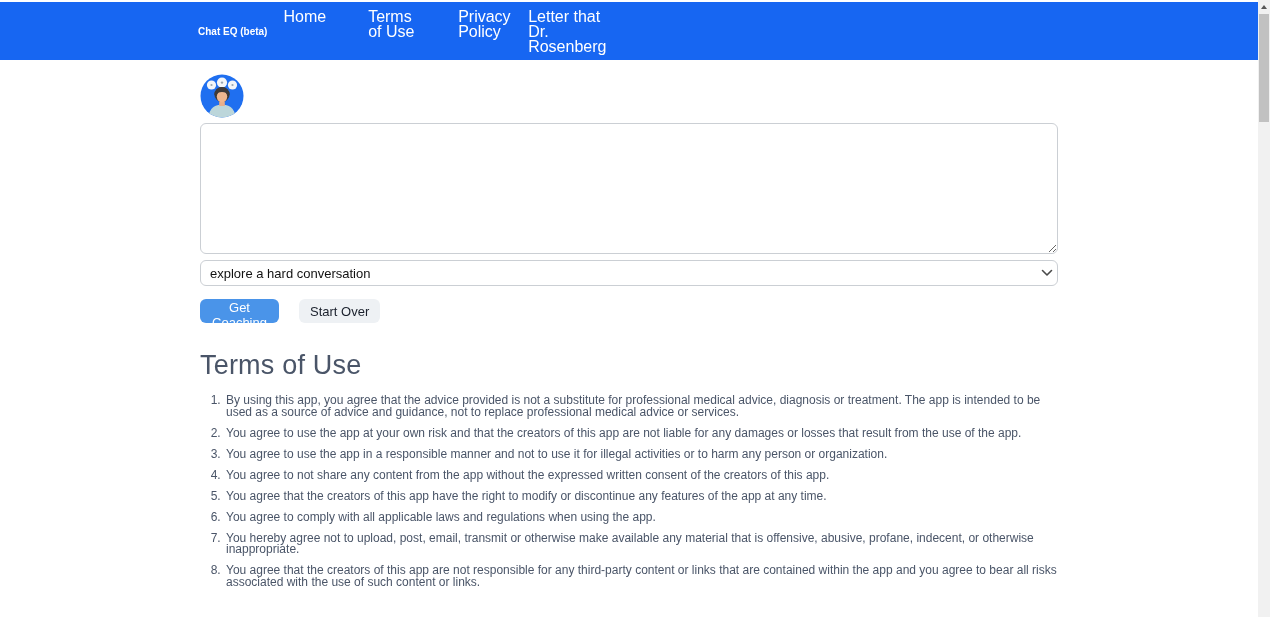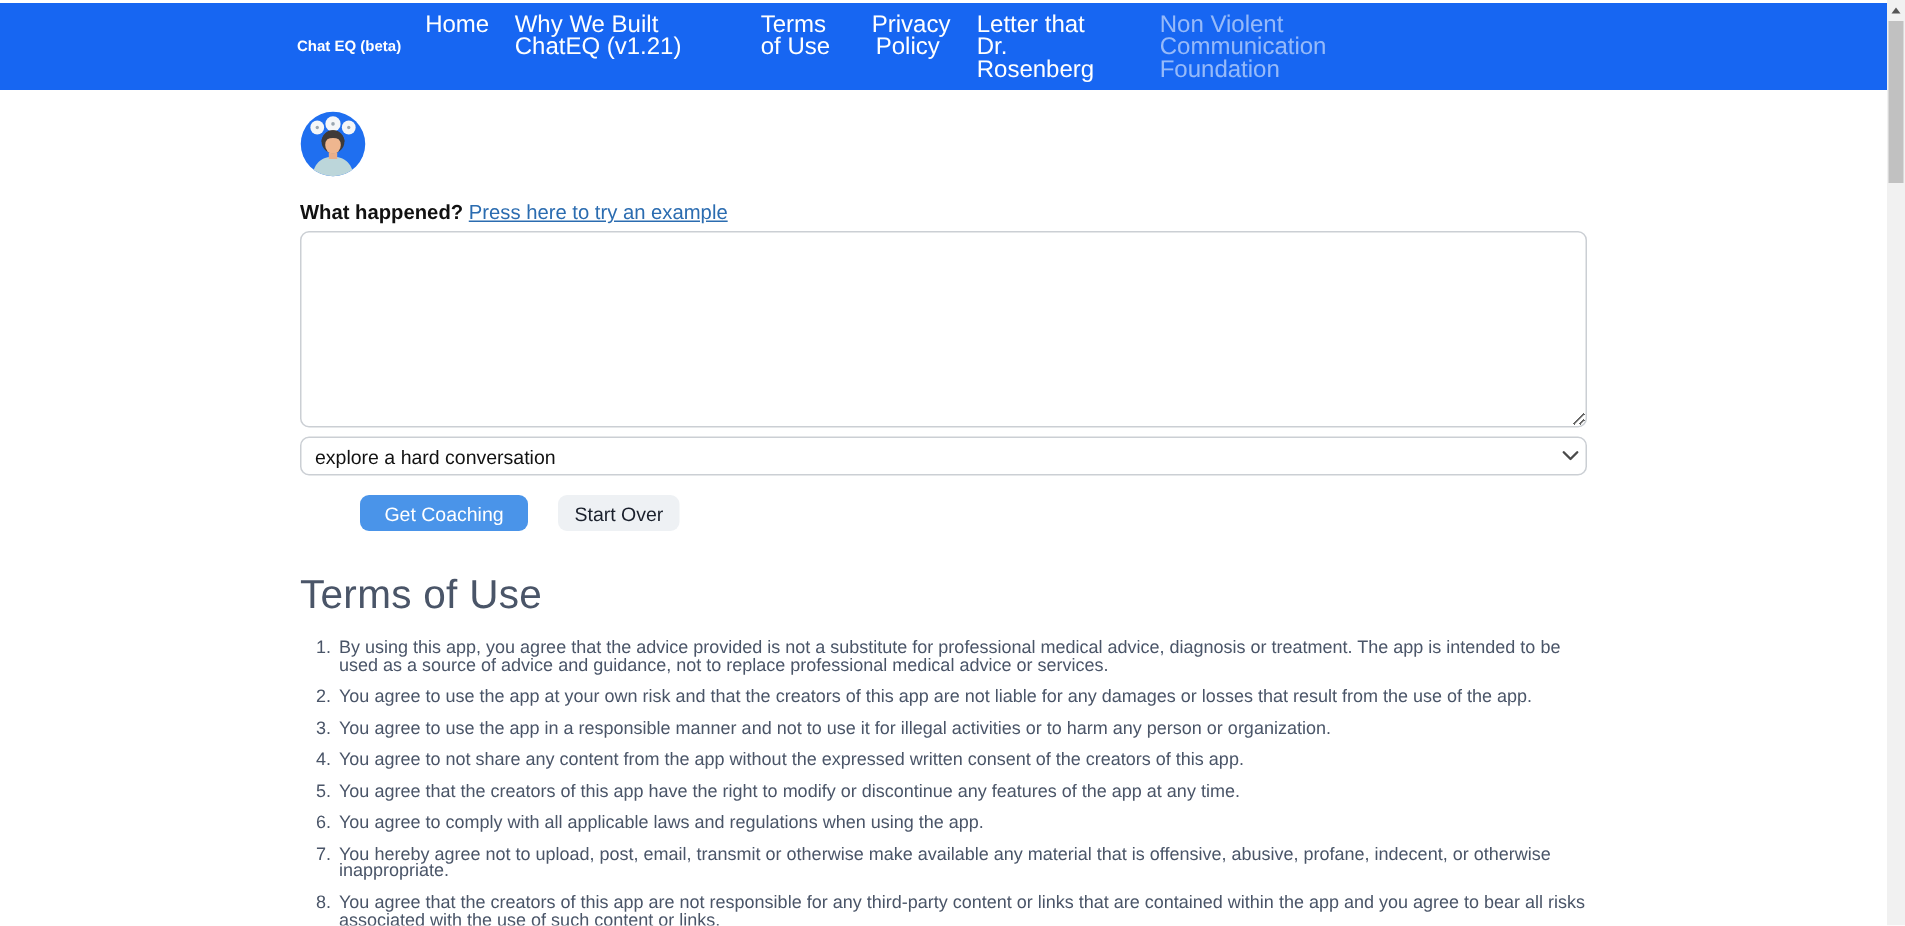--- a/index.html
+++ b/index.html
@@ -51,21 +51,21 @@
     padding:0 4px 0 9px; font-size:13px; color:#111; cursor:pointer;
     background:#fff;
   }
   .select-box svg { flex:0 0 auto; }
 
   .btn-row { margin-top:13px; display:flex; align-items:center; }
   .btn {
     border:none; border-radius:6px; font-family:"Liberation Sans", sans-serif;
     font-size:13px; height:24px; cursor:pointer;
   }
-  .btn-primary { background:#4a94e9; color:#ffffff; width:112px;margin-left:40px; }
+  .btn-primary { background:#4a94e9; color:#ffffff; width:79px; }
   .btn-secondary { background:#eef1f4; color:#1a202c; margin-left:20px; padding:0 11px; }
 
   .terms-heading {
     margin:27px 0 0 0; font-size:27px; font-weight:300; color:#4a5568;
     letter-spacing:0.2px;
   }
   .terms-list {
     margin:14px 0 0 0; padding-left:24px;
     font-size:12px; line-height:11.5px; color:#4a5568;
   }
@@ -92,25 +92,23 @@
 </style>
 </head>
 <body>
 
 <div class="page">
 
   <header class="navbar">
     <div class="brand">Chat EQ (beta)</div>
     <nav class="nav-links">
       <span class="nav-item" style="margin-left:16px;">Home</span>
-      <span class="nav-item" style="margin-left:17px;width:122px;">Why We Built ChatEQ (v1.21)</span>
       <span class="nav-item" style="margin-left:42px;width:54px;">Terms of Use</span>
-      <span class="nav-item" style="margin-left:20px;width:48px;text-align:center;">Privacy Policy</span>
+      <span class="nav-item" style="margin-left:36px;width:48px;">Privacy Policy</span>
       <span class="nav-item" style="margin-left:22px;width:88px;">Letter that Dr. Rosenberg</span>
-      <span class="nav-item muted" style="margin-left:34px;width:168px;">Non Violent Communication Foundation</span>
     </nav>
   </header>
 
   <main class="container">
 
     <div class="intro-row">
       <div class="avatar">
         <svg width="44" height="44" viewBox="0 0 44 44">
           <defs>
               <clipPath id="avclip">
@@ -128,25 +126,20 @@
             <path d="M8 44 C9.5 33.5 15.5 30.5 22 30.5 C28.5 30.5 34.5 33.5 36 44 Z" fill="#bcd6da"></path>
             <rect x="19.2" y="26" width="5.6" height="6" fill="#e8af8b"></rect>
             <ellipse cx="22" cy="20.5" rx="7.6" ry="7.6" fill="#3e3a39"></ellipse>
             <ellipse cx="22" cy="22.6" rx="5.2" ry="5.9" fill="#eeb68f"></ellipse>
             <path d="M14.4 20.5 a7.6 7.6 0 0 1 15.2 0 l-1.8 1 a6 4.6 0 0 0 -11.6 0 Z" fill="#3e3a39"></path>
           </g>
         </svg>
       </div>
     </div>
 
-    <div class="prompt-row">
-      <span class="prompt-label">What happened?</span>
-      <span> </span>
-      <a class="example-link">Press here to try an example</a>
-    </div>
 
     <textarea class="story-textarea" style=""></textarea>
 
     <div class="select-box">
       <span>explore a hard conversation</span>
       <svg width="12" height="8" viewBox="0 0 12 8">
         <path d="M1.5 1.5 L6 6 L10.5 1.5" fill="none" stroke="#4a4a4a" stroke-width="1.6" stroke-linecap="round" stroke-linejoin="round"></path>
       </svg>
     </div>
 

